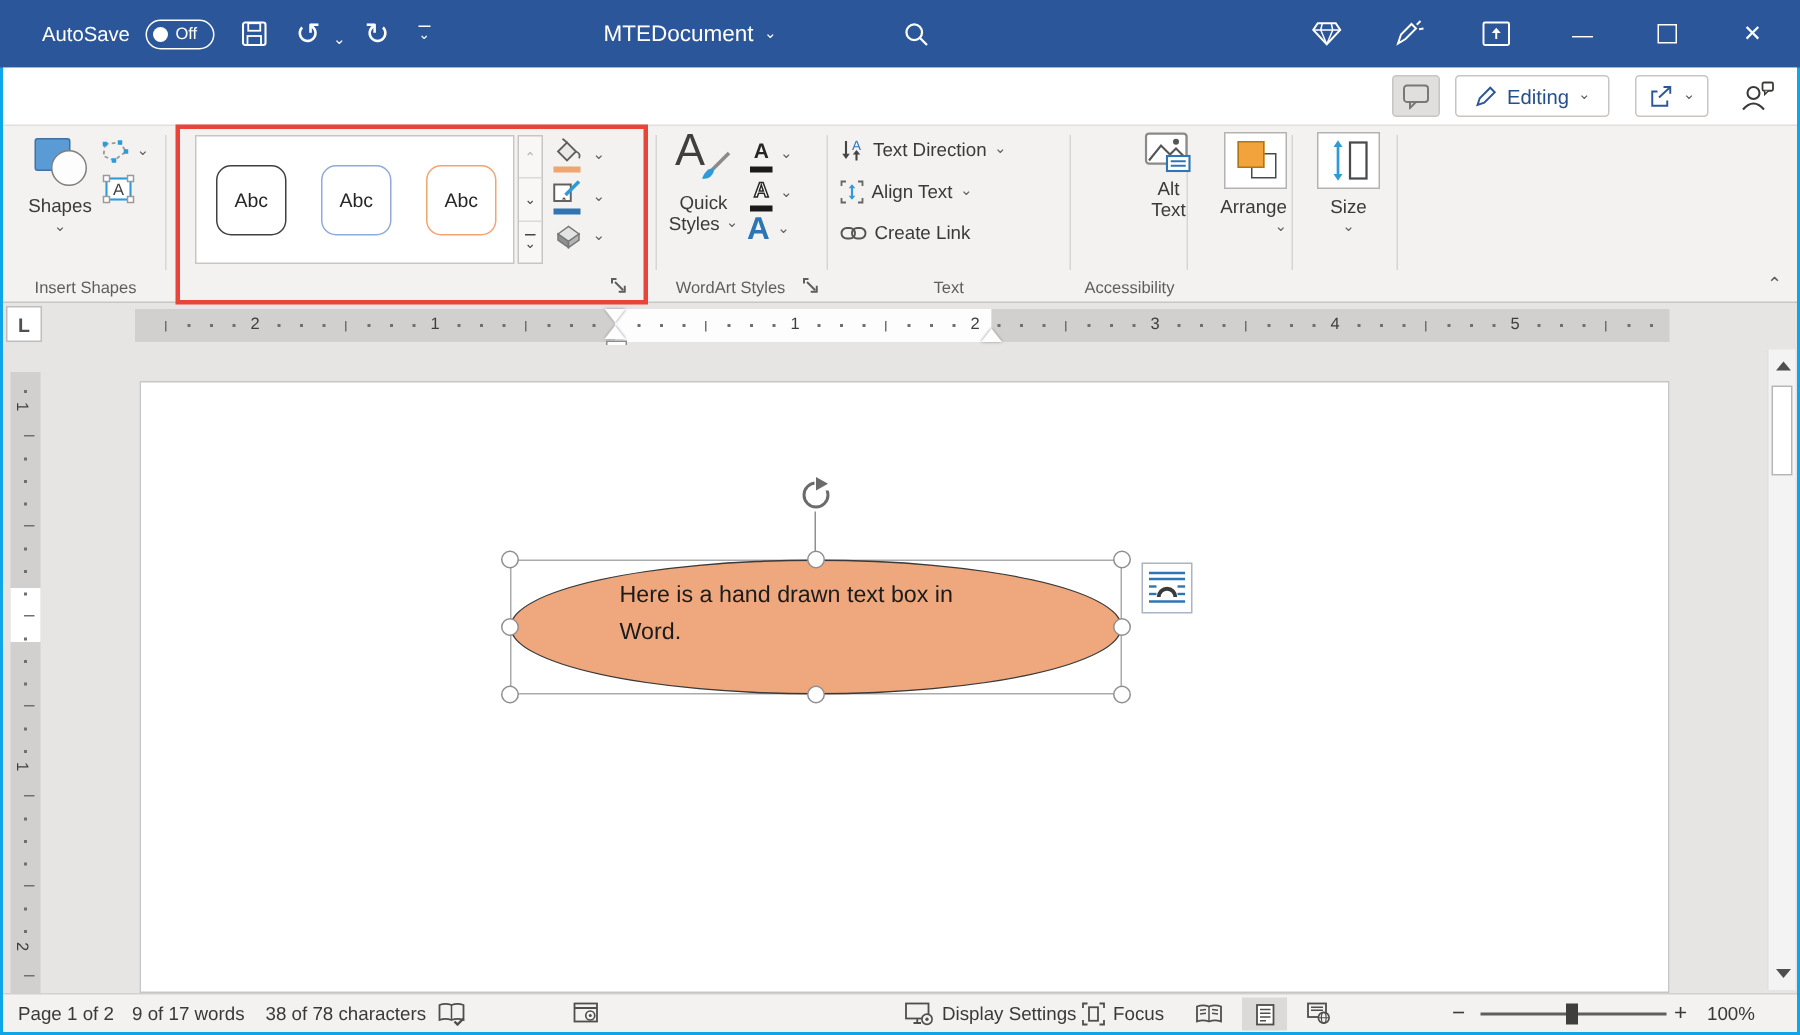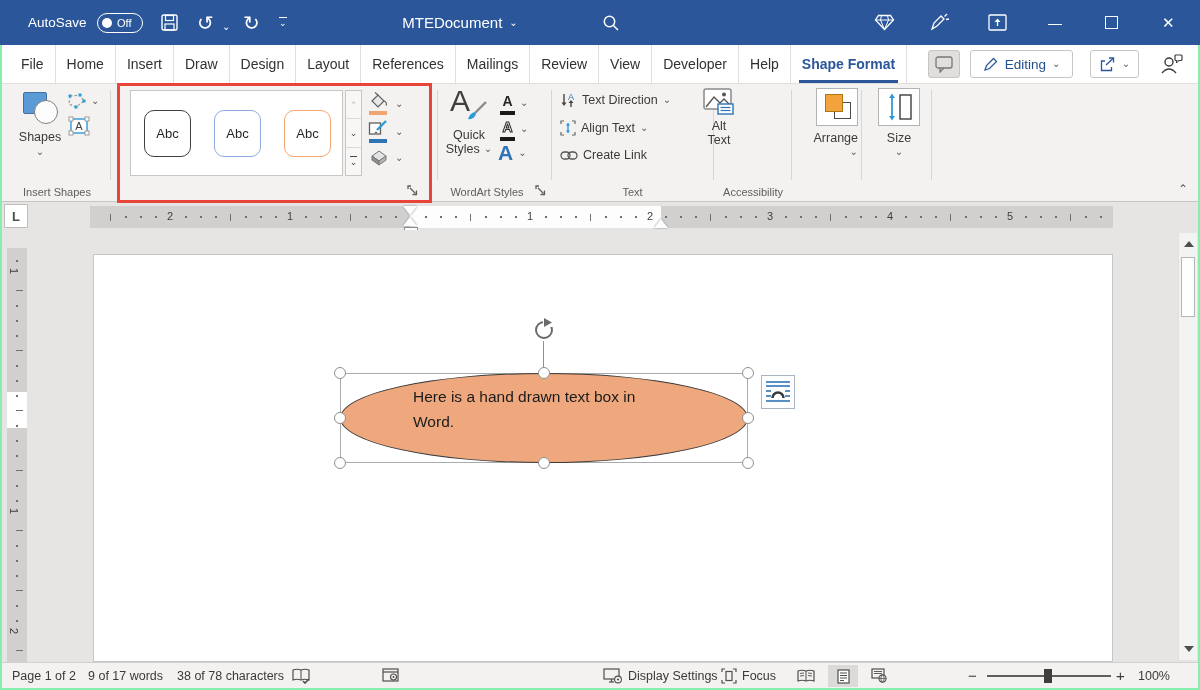--- a/index.html
+++ b/index.html
@@ -1,17 +1,17 @@
 <!DOCTYPE html>
 <html><head>
 <meta charset="utf-8">
 <style>
   html,body{margin:0;padding:0;}
   body{font-family:"Liberation Sans",sans-serif;-webkit-font-smoothing:antialiased;}
-  .window{position:relative;width:1200px;height:690px;background:#86efac;overflow:hidden;}
+  .window{position:relative;width:1200px;height:690px;background:#0ea5e9;overflow:hidden;}
   .ab{position:absolute;}
   .panel{position:absolute;left:2px;width:1196px;}
   
   .titlebar{position:absolute;left:0;top:0;width:1200px;height:45px;background:#2b579a;color:#fff;font-size:13.5px;}
   .tb-item{position:absolute;top:0;height:45px;display:flex;align-items:center;color:#fff;}
   .toggle{width:46px;height:20px;border:1.5px solid #fff;border-radius:11px;display:flex;align-items:center;box-sizing:border-box;}
   .toggle .knob{width:10px;height:10px;border-radius:50%;background:#fff;margin-left:4px;}
   .toggle .tstate{font-size:11px;margin-left:5px;}
   .glyph{font-size:18px;line-height:1;}
   .chev{font-size:10px;line-height:1;color:inherit;}
@@ -138,35 +138,20 @@
       </div>
     <div class="tb-item" style="left:1105px;">
         <div class="maxbox"></div>
       </div>
     <div class="tb-item glyph" style="left:1162px;font-size:15px;">
         <span>✕</span>
       </div>
   </div>
 
   <div class="panel tabrow">
-    <div class="tabs" id="tabs-container">
-        <div class="tab">File</div>
-        <div class="tab">Home</div>
-        <div class="tab">Insert</div>
-        <div class="tab">Draw</div>
-        <div class="tab">Design</div>
-        <div class="tab">Layout</div>
-        <div class="tab">References</div>
-        <div class="tab">Mailings</div>
-        <div class="tab">Review</div>
-        <div class="tab">View</div>
-        <div class="tab">Developer</div>
-        <div class="tab">Help</div>
-        <div class="tab active">Shape Format</div>
-      </div>
     <div class="pillbtn" style="left:926px;width:32px;background:#e1dfdd;">
       <svg width="18" height="17" viewBox="0 0 18 17">
           <rect x="1" y="1" width="16" height="11" rx="2" fill="none" stroke="#7a7876" stroke-width="1.3"></rect>
           <path d="M5 12 v4 l4 -4" fill="none" stroke="#7a7876" stroke-width="1.3"></path>
         </svg>
     </div>
     <div class="pillbtn" style="left:968px;width:103px;gap:6px;">
       <svg width="16" height="16" viewBox="0 0 16 16">
           <polygon points="2,14 3.5,9.5 10.5,2.5 13.5,5.5 6.5,12.5" fill="none" stroke="#2b579a" stroke-width="1.3"></polygon>
         </svg>
@@ -346,21 +331,21 @@
     </div>
     <div class="rowbtn" style="left:558px;top:64px;">
       <svg width="18" height="13" viewBox="0 0 18 13">
           <rect x="1" y="3" width="9" height="7" rx="3.5" fill="none" stroke="#555" stroke-width="1.3"></rect>
           <rect x="8" y="3" width="9" height="7" rx="3.5" fill="none" stroke="#555" stroke-width="1.3"></rect>
         </svg>
       <span class="txt">Create Link</span>
     </div>
     <div class="glabel" style="left:553px;width:155px;">Text</div>
 
-    <div class="bigbtn" style="left:684px;top:4px;width:66px;">
+    <div class="bigbtn" style="left:744px;top:4px;width:66px;">
       <svg width="32" height="28" viewBox="0 0 32 28">
           <rect x="1" y="1" width="27" height="20" rx="2" fill="#fff" stroke="#8a8a8a" stroke-width="1.5"></rect>
           <circle cx="21" cy="6.5" r="2" fill="#555"></circle>
           <path d="M3 19 L11 9 L17 15 L21 11 L27 17" fill="none" stroke="#555" stroke-width="1.4"></path>
           <rect x="15" y="16" width="15" height="10" fill="#fff" stroke="#2e75b6" stroke-width="1.4"></rect>
           <line x1="17.5" y1="19.5" x2="27.5" y2="19.5" stroke="#2e75b6" stroke-width="1.2"></line>
           <line x1="17.5" y1="22.5" x2="27.5" y2="22.5" stroke="#2e75b6" stroke-width="1.2"></line>
         </svg>
       <span class="txt" style="margin-top:3px;">Alt</span>
       <span class="txt">Text</span>

